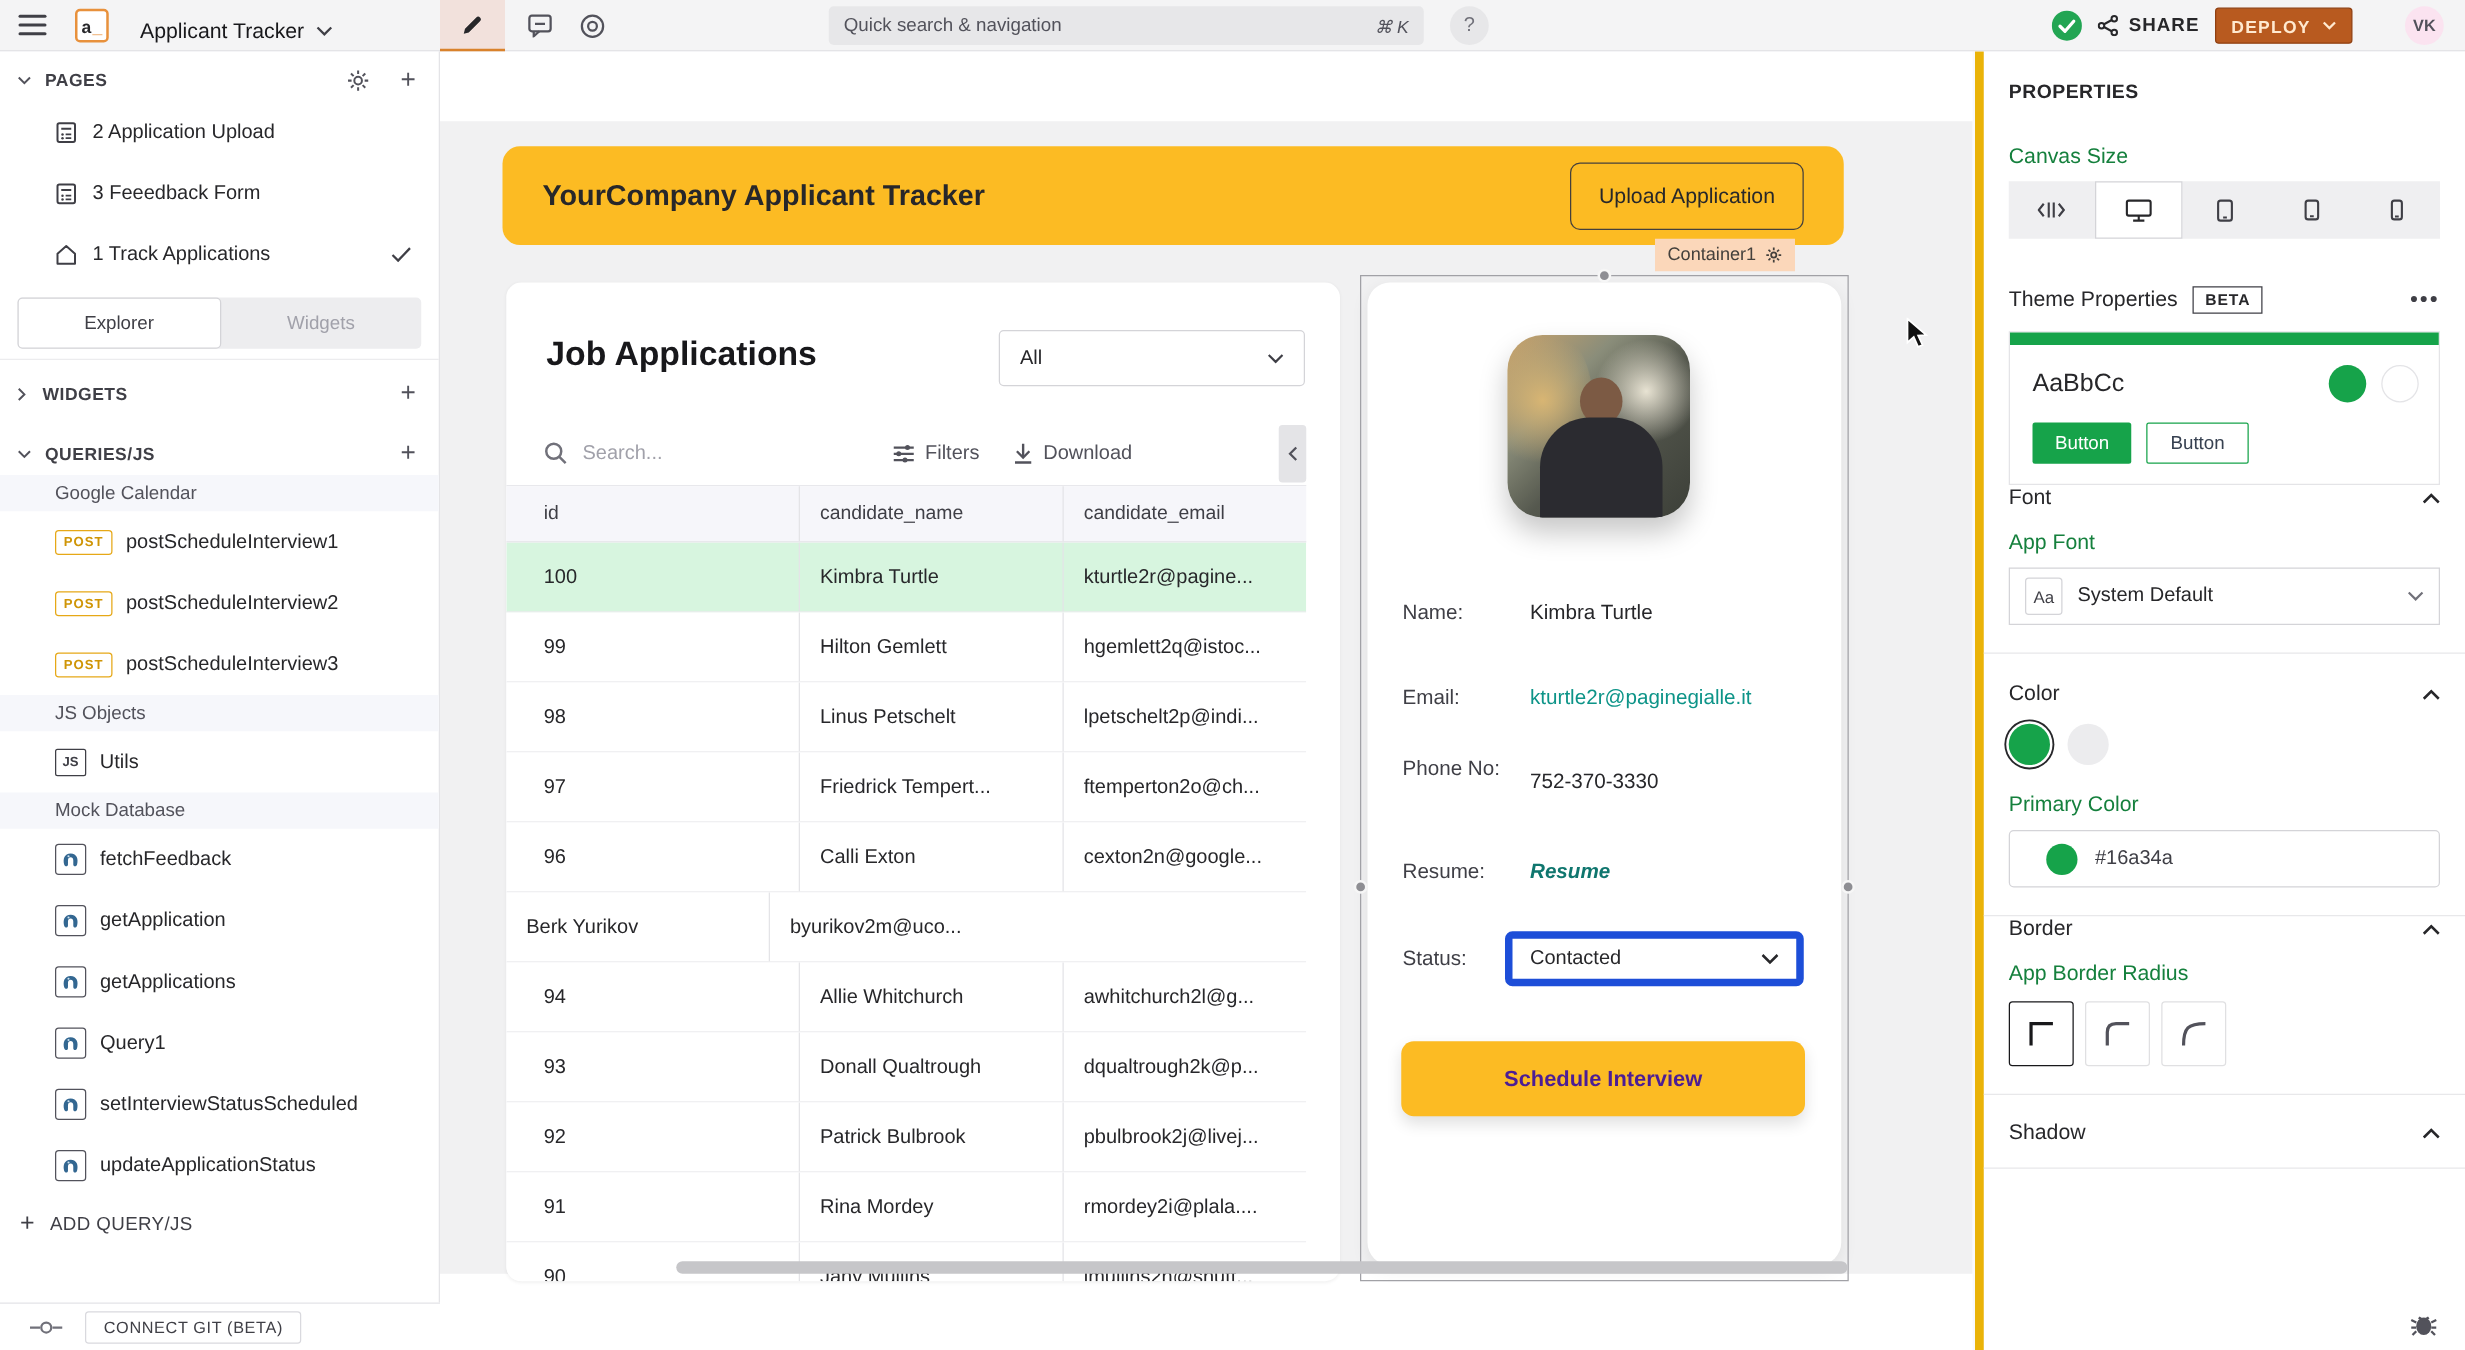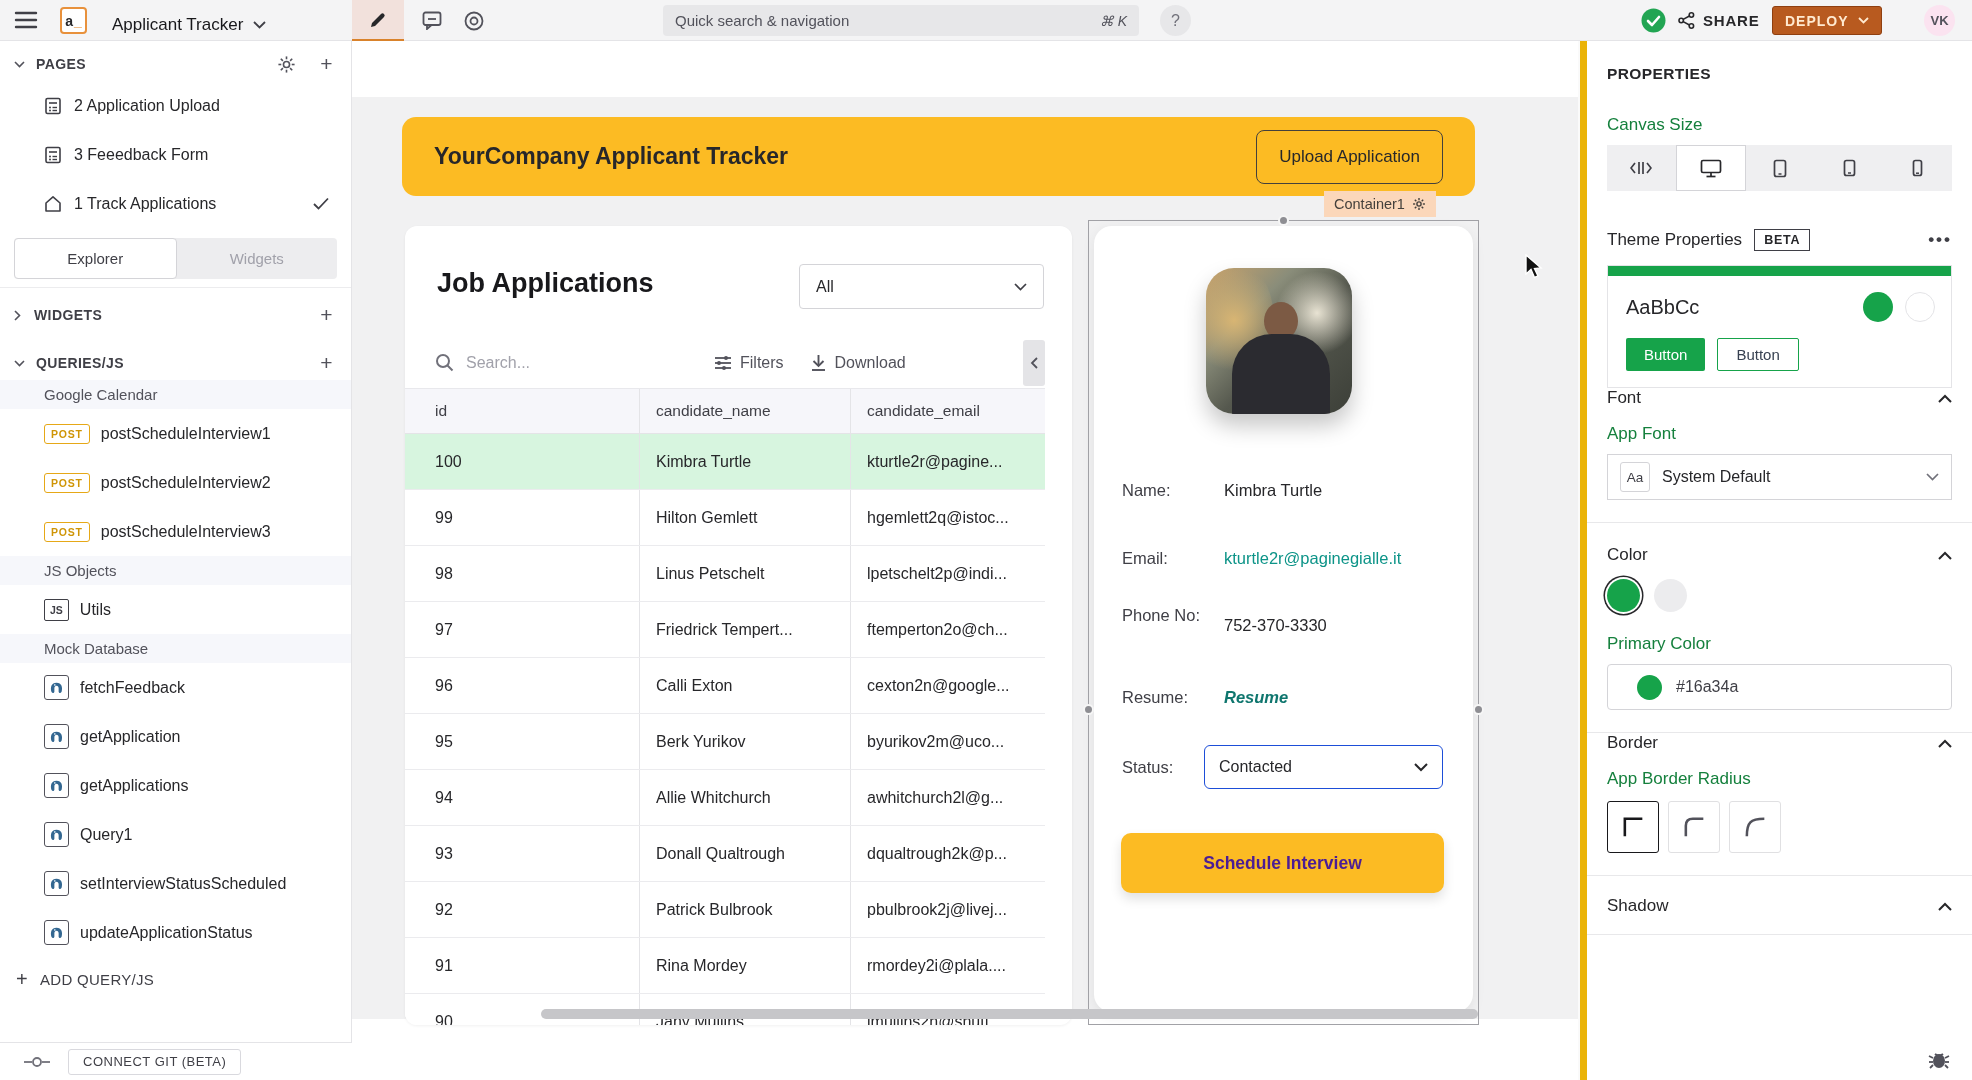--- a/index.html
+++ b/index.html
@@ -128,21 +128,21 @@
   .photo .head { position:absolute; left:58px; top:34px; width:34px; height:38px; border-radius:50%;
     background:#7c5a44; }
   .photo .body { position:absolute; left:26px; top:66px; width:98px; height:90px;
     border-radius:40px 40px 0 0; background:#2b2b30; }
   .drow { position:absolute; display:flex; font-size:16.5px; }
   .dlabel { width:102px; color:#3f3f46; }
   .dvalue { color:#27272a; }
   .dlink { color:#0d9488; }
   .resumelink { color:#0f766e; font-weight:700; font-style:italic; }
   .statussel { position:absolute; left:110px; top:519px; width:239px; height:44px;
-    border:1px solid #1d4ed8; border-radius:6px; background:#fff; display:flex; align-items:center;
+    border:6px solid #1d4ed8; border-radius:6px; background:#fff; display:flex; align-items:center;
     padding:0 14px; font-size:16px; color:#27272a; cursor:pointer; }
   .statussel .grow { flex:1; }
   .schedbtn { position:absolute; left:27px; top:607px; width:323px; height:60px; background:#fcbb23;
     border:none; border-radius:10px; font-size:17.5px; font-weight:600; color:#4c1d95;
     box-shadow:0 6px 12px rgba(0,0,0,.12); cursor:pointer; font-family:"Liberation Sans",sans-serif; }
 
   
   .props { position:absolute; left:1580px; top:41px; width:394px; height:1039px; background:#fff;
     border-left:7px solid #eab308; z-index:30; }
   .props .pad { padding-left:20px; padding-right:22px; }
@@ -531,21 +531,20 @@
         <div class="tc c1">97</div>
           <div class="tc c2">Friedrick Tempert...</div>
           <div class="tc c3">ftemperton2o@ch...</div>
       </div>
       <div class="trow">
         <div class="tc c1">96</div>
           <div class="tc c2">Calli Exton</div>
           <div class="tc c3">cexton2n@google...</div>
       </div>
       <div class="trow">
-        <div class="tc c1">95</div>
           <div class="tc c2">Berk Yurikov</div>
           <div class="tc c3">byurikov2m@uco...</div>
       </div>
       <div class="trow">
         <div class="tc c1">94</div>
           <div class="tc c2">Allie Whitchurch</div>
           <div class="tc c3">awhitchurch2l@g...</div>
       </div>
       <div class="trow">
         <div class="tc c1">93</div>

